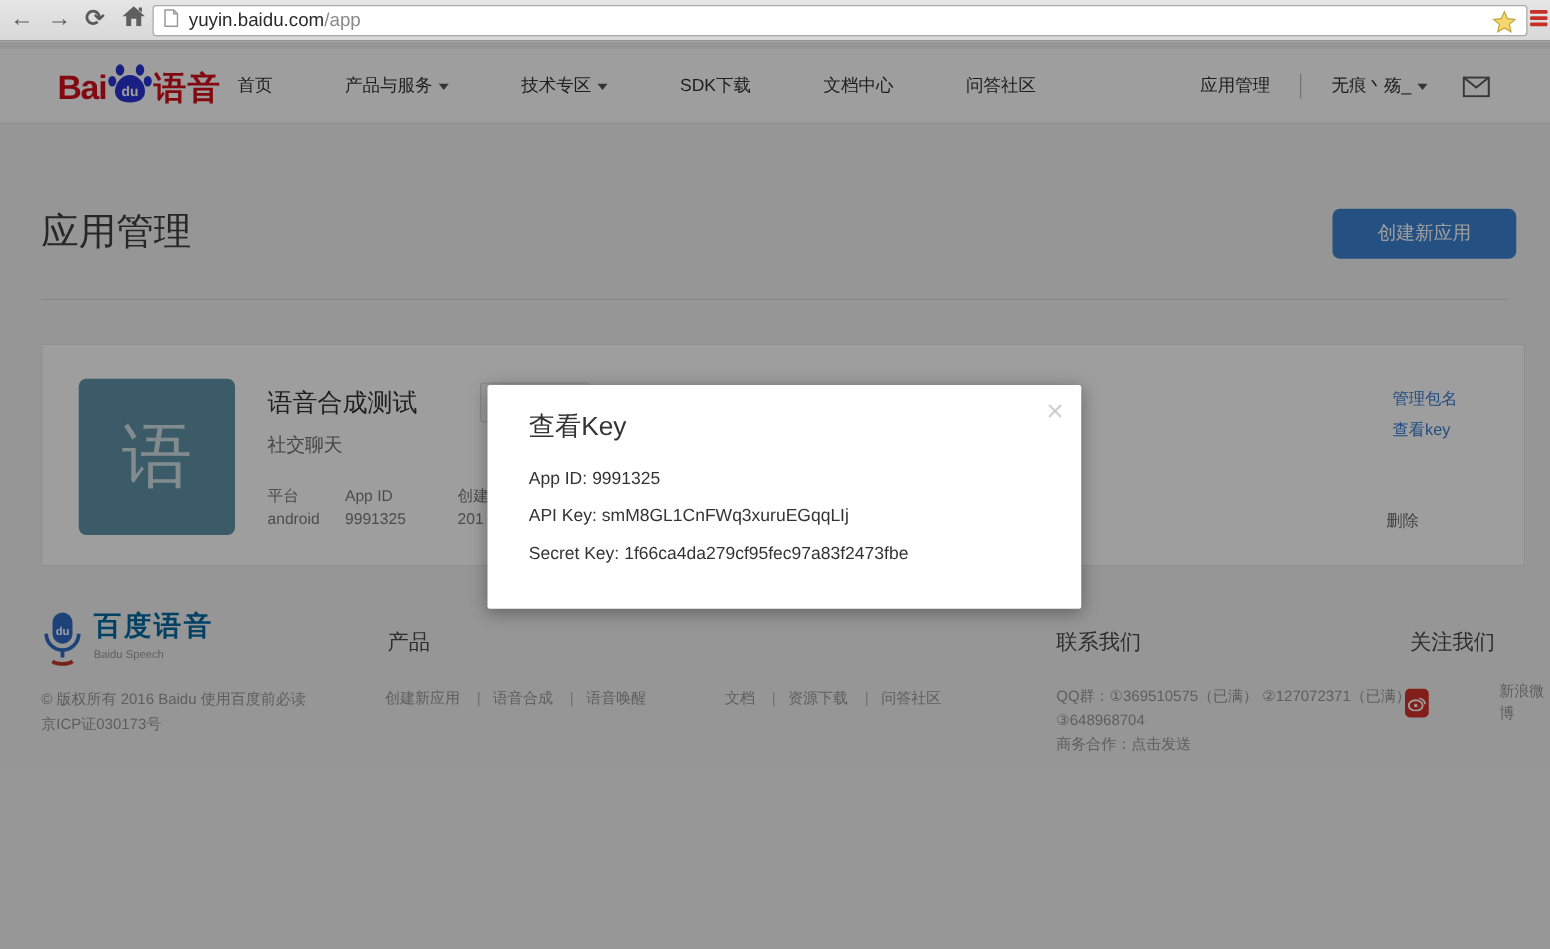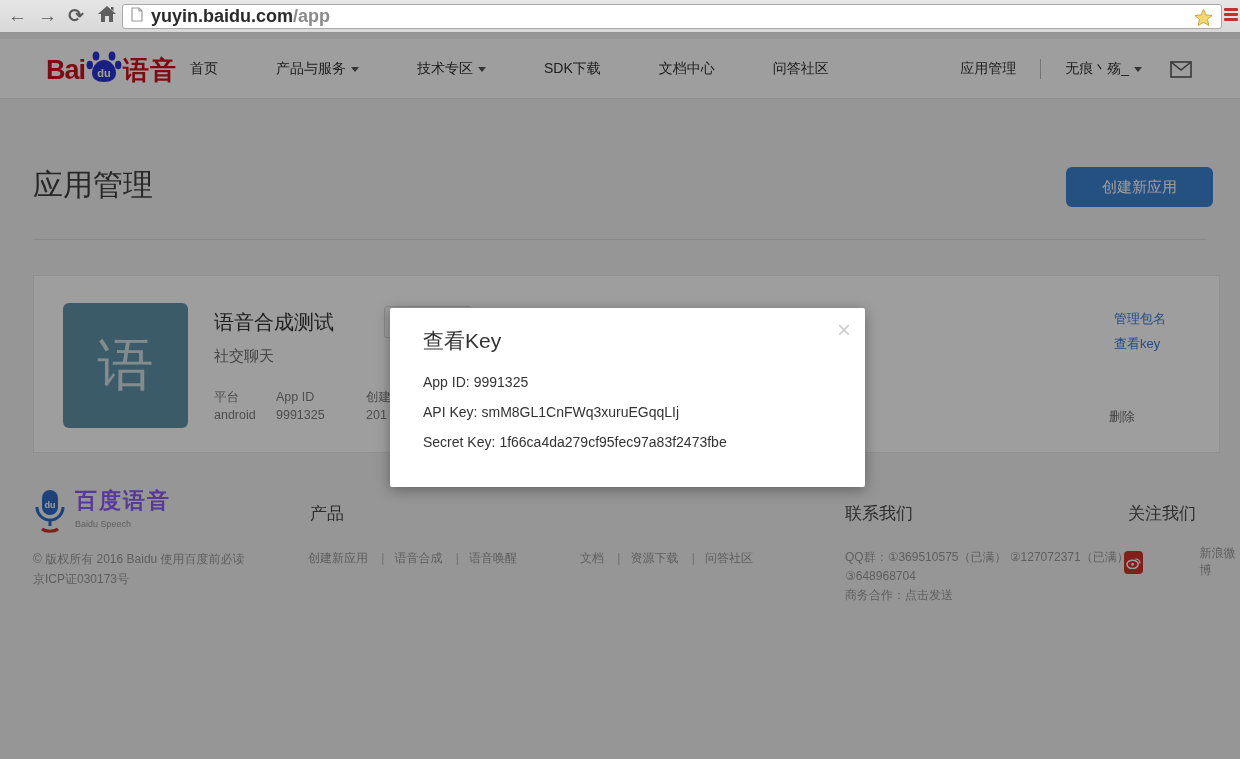--- a/index.html
+++ b/index.html
@@ -11,21 +11,21 @@
   .chrome { position:absolute; top:0; left:0; width:1240px; height:33px;
     background:linear-gradient(#e6e6e6,#d8d8d8); border-bottom:1px solid #919191; z-index:200; }
   .chrome .navbtn { position:absolute; top:3px; font-size:19px; font-weight:bold; color:#5a5a5a; cursor:pointer; line-height:26px; }
   .btn-back { left:8px; }
   .btn-fwd  { left:38px; color:#b3b3b3; }
   .btn-reload { left:68px; font-size:17px; }
   .btn-home { left:98px; top:7px; }
   .urlbar { position:absolute; left:122px; top:4px; width:1100px; height:25px; background:#fff;
     border:1px solid #a9a9a9; border-radius:3px; display:flex; align-items:center; padding:0 8px; }
   .doc-icon { flex:0 0 auto; margin-right:8px; display:inline-block; }
-  .url-text { font-size:18px; color:#2b2b2b; white-space:nowrap;font-weight:bold; }
+  .url-text { font-size:15px; color:#2b2b2b; white-space:nowrap; }
   .url-path { color:#8a8a8a; }
   .star-icon { position:absolute; right:8px; top:3px; }
   .menu-icon { position:absolute; right:2px; top:8px; width:14px; cursor:pointer; }
   .menu-icon div { height:3px; background:#c53128; margin-bottom:2px; border-radius:1px; }
 
   
   .page { position:absolute; top:39px; left:0; width:1240px; height:726px; background:#f3f3f3; }
   .sitenav { position:absolute; top:0; left:0; width:1240px; height:60px; background:#fff; border-bottom:1px solid #e9e9e9; }
   .logo { position:absolute; left:46px; top:12px; display:flex; align-items:center; cursor:pointer; }
   .logo-bai { font-size:27px; font-weight:bold; color:#d2101c; letter-spacing:-1px; }
@@ -59,21 +59,21 @@
   .field-0 { left:180px; } .field-1 { left:242px; } .field-2 { left:332px; width:56px; overflow:hidden; white-space:nowrap; }
   .service-name { position:absolute; left:517px; top:37px; font-size:14px; font-weight:bold; color:#3c3c3c; }
   .card-link { position:absolute; font-size:13px; color:#3a7cd4; cursor:pointer; }
   .link-manage { left:1080px; top:34px; }
   .link-viewkey { left:1080px; top:59px; }
   .link-delete { left:1075px; top:132px; color:#6e6e6e; }
 
   
   .footer-brand { position:absolute; left:33px; top:450px; display:flex; align-items:flex-start; }
   .brand-text { margin-left:8px; }
-  .brand-cn { font-size:22px; font-weight:bold; color:#8b5cf6; letter-spacing:2px; line-height:24px; }
+  .brand-cn { font-size:22px; font-weight:bold; color:#0369a1; letter-spacing:2px; line-height:24px; }
   .brand-en { font-size:9px; color:#9a9a9a;margin-top:8px; }
   .copyright { position:absolute; left:33px; top:510px; font-size:12px; color:#989898; line-height:20px; width:250px; }
   .fcol-heading { position:absolute; font-size:17px; color:#4a4a4a; }
   .h-product { left:310px; top:463px; }
   .h-contact { left:845px; top:463px; }
   .h-follow  { left:1128px; top:463px; }
   .flinks { position:absolute; top:511px; font-size:12px; color:#989898; white-space:nowrap; }
   .flinks span { cursor:pointer; }
   .flinks span + span::before { content:"|"; color:#b5b5b5; margin:0 10px; cursor:default; }
   .links-product { left:308px; }

